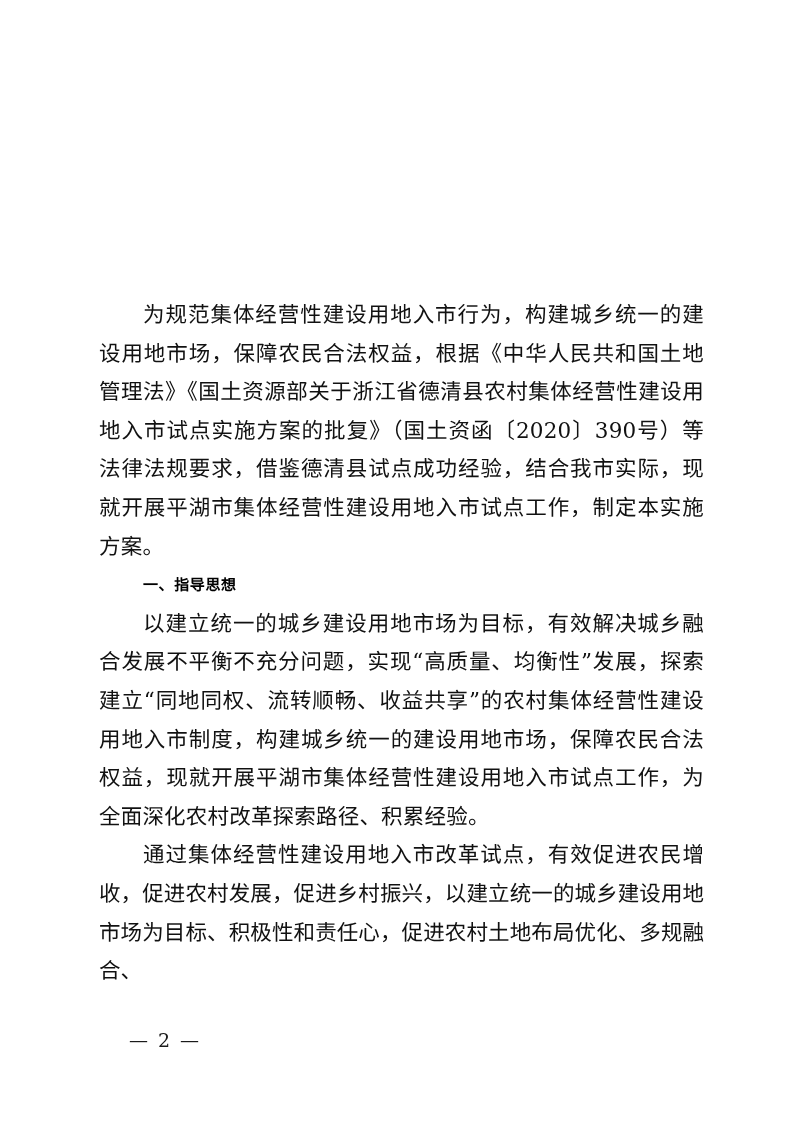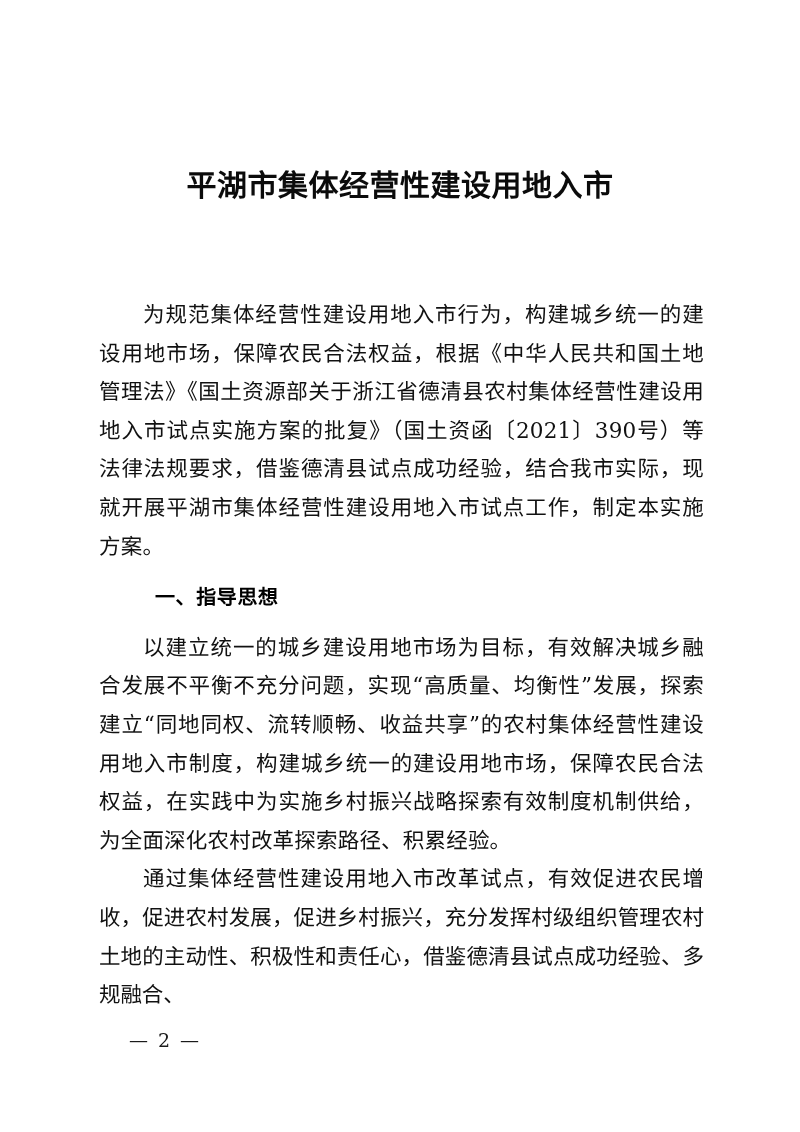--- a/index.html
+++ b/index.html
@@ -58,23 +58,23 @@
     color: #111111;
     text-align: justify;
     text-align-last: left;
     text-justify: inter-character;
     letter-spacing: 0.2px;
     text-indent: 44px;
     word-break: break-all;
   }
 
   .heading {
-    margin: 12px;
+    margin: 0;
     font-family: "DejaVu Sans", "Liberation Sans", sans-serif;
-    font-size: 20px;
+    font-size: 15px;
     font-weight: 700;
     line-height: 38.6px;
     color: #000000;
     text-indent: 44px;
     letter-spacing: 0.6px;
     white-space: nowrap;
   }
 
   
   .para.tight {
@@ -97,33 +97,32 @@
     letter-spacing: 2px;
     white-space: nowrap;
   }
 </style>
 </head>
 <body>
 
 <div class="page">
 
   <div class="doc-title">
-    <span class="title-line">平湖市集体经营性建设用地入市</span>
   </div>
 
   <div class="body-frame">
 
-    <p class="para">为规范集体经营性建设用地入市行为，构建城乡统一的建设用地市场，保障农民合法权益，根据《中华人民共和国土地管理法》《国土资源部关于浙江省德清县农村集体经营性建设用地入市试点实施方案的批复》（国土资函〔2021〕390号）等法律法规要求，借鉴德清县试点成功经验，结合我市实际，现就开展平湖市集体经营性建设用地入市试点工作，制定本实施方案。</p>
+    <p class="para">为规范集体经营性建设用地入市行为，构建城乡统一的建设用地市场，保障农民合法权益，根据《中华人民共和国土地管理法》《国土资源部关于浙江省德清县农村集体经营性建设用地入市试点实施方案的批复》（国土资函〔2020〕390号）等法律法规要求，借鉴德清县试点成功经验，结合我市实际，现就开展平湖市集体经营性建设用地入市试点工作，制定本实施方案。</p>
 
     <p class="heading">一、指导思想</p>
 
-    <p class="para">以建立统一的城乡建设用地市场为目标，有效解决城乡融合发展不平衡不充分问题，实现“高质量、均衡性”发展，探索建立“同地同权、流转顺畅、收益共享”的农村集体经营性建设用地入市制度，构建城乡统一的建设用地市场，保障农民合法权益，在实践中为实施乡村振兴战略探索有效制度机制供给，为全面深化农村改革探索路径、积累经验。</p>
+    <p class="para">以建立统一的城乡建设用地市场为目标，有效解决城乡融合发展不平衡不充分问题，实现“高质量、均衡性”发展，探索建立“同地同权、流转顺畅、收益共享”的农村集体经营性建设用地入市制度，构建城乡统一的建设用地市场，保障农民合法权益，现就开展平湖市集体经营性建设用地入市试点工作，为全面深化农村改革探索路径、积累经验。</p>
 
 
-    <p class="para tight">通过集体经营性建设用地入市改革试点，有效促进农民增收，促进农村发展，促进乡村振兴，充分发挥村级组织管理农村土地的主动性、积极性和责任心，借鉴德清县试点成功经验、多规融合、</p>
+    <p class="para tight">通过集体经营性建设用地入市改革试点，有效促进农民增收，促进农村发展，促进乡村振兴，以建立统一的城乡建设用地市场为目标、积极性和责任心，促进农村土地布局优化、多规融合、</p>
 
   </div>
 
   <div class="page-footer">
     <span class="folio">— 2 —</span>
   </div>
 
 </div>
 
 </body></html>

